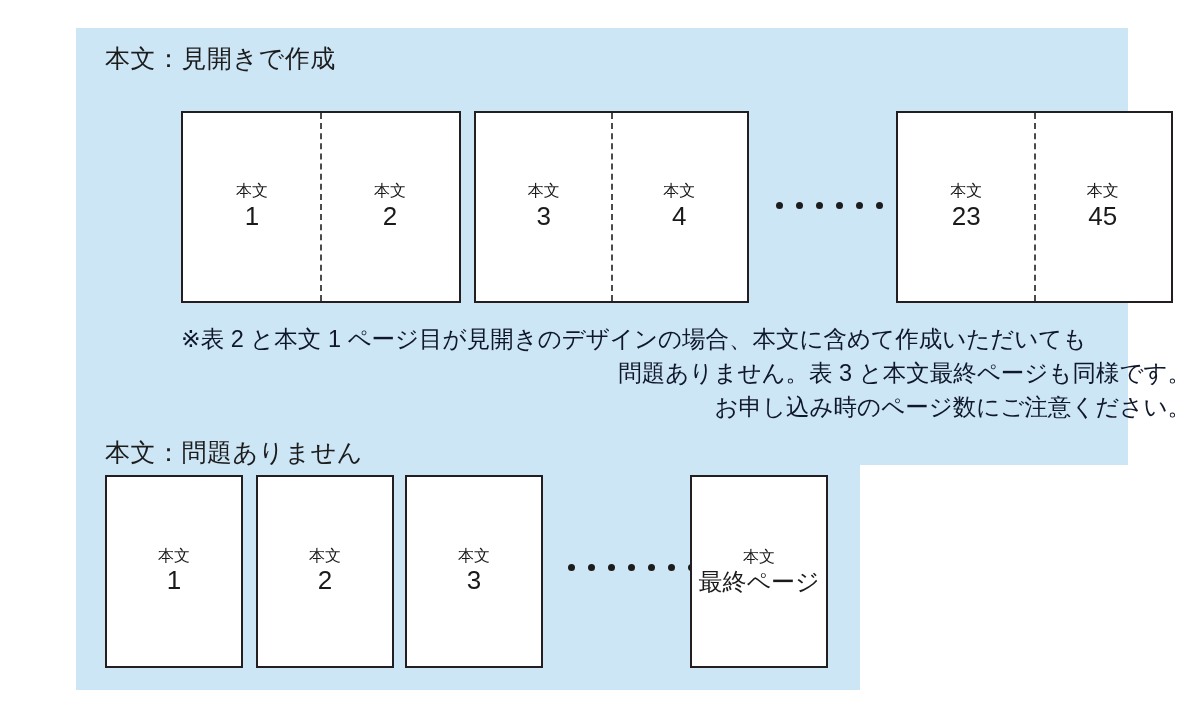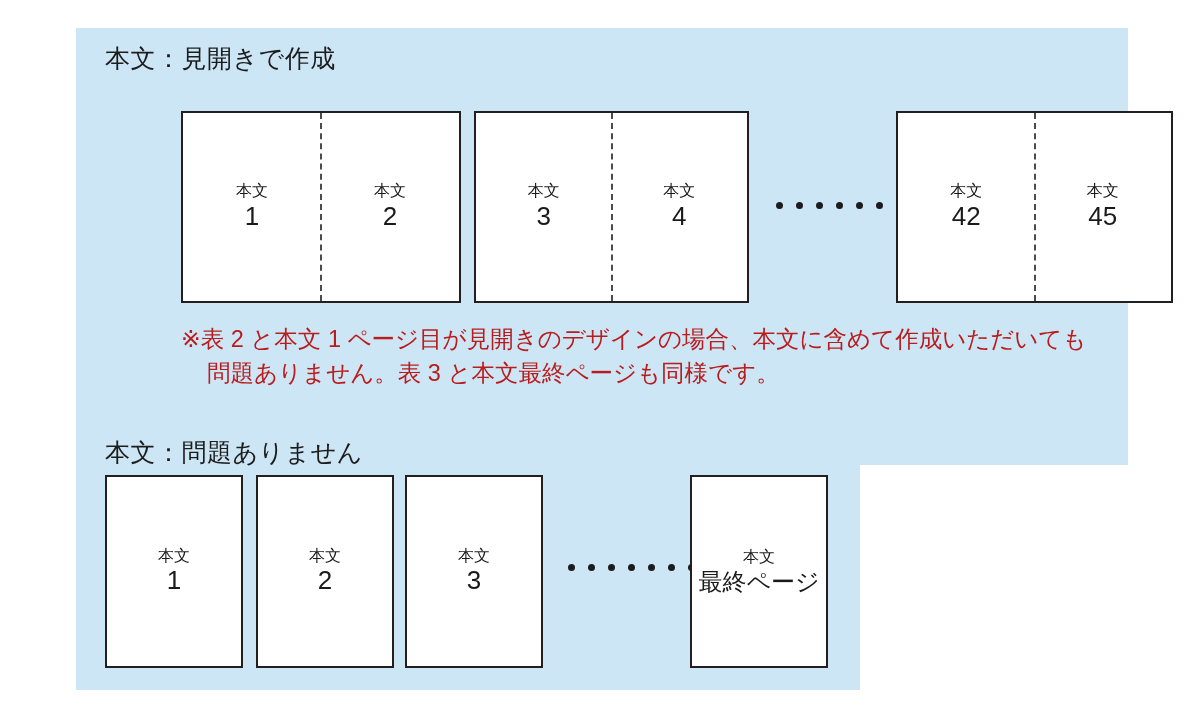--- a/index.html
+++ b/index.html
@@ -103,24 +103,24 @@
   #ellipsis-single { left: 568px; top: 564px; }
 
   
   #note-block {
     position: absolute;
     left: 105px;
     top: 295px;
     width: 1010px;
     font-size: 23.5px;
     line-height: 1.44;
-    color: #b91c1c;
+    color: #0f172a;
   }
   #note-block .note-line { white-space: nowrap; }
-  #note-block .indent { padding-left: 26px; }
+  #note-block .indent { padding-left: 26px; text-align: right; }
 
   
   .single-card {
     position: absolute;
     top: 475px;
     width: 138px;
     height: 193px;
     background: #ffffff;
     border: 2.5px solid #231f20;
     box-sizing: border-box;
@@ -174,31 +174,32 @@
     <span class="dot"></span>
     <span class="dot"></span>
     <span class="dot"></span>
     <span class="dot"></span>
   </div>
 
   <div class="spread-card" id="spread-3">
     <div class="fold"></div>
     <div class="spread-half">
       <span class="page-title-line">本文</span>
-      <span class="page-num-line">42</span>
+      <span class="page-num-line">23</span>
     </div>
     <div class="spread-half">
       <span class="page-title-line">本文</span>
       <span class="page-num-line">45</span>
     </div>
   </div>
 
   <div id="note-block">
     <div class="note-line">※表 2 と本文 1 ページ目が見開きのデザインの場合、本文に含めて作成いただいても</div>
     <div class="note-line indent">問題ありません。表 3 と本文最終ページも同様です。</div>
+    <div class="note-line indent">お申し込み時のページ数にご注意ください。</div>
   </div>
 
 </div>
 
 <div class="panel" id="panel-single">
 
   <div class="panel-heading">本文：問題ありません</div>
 
 </div>
 

